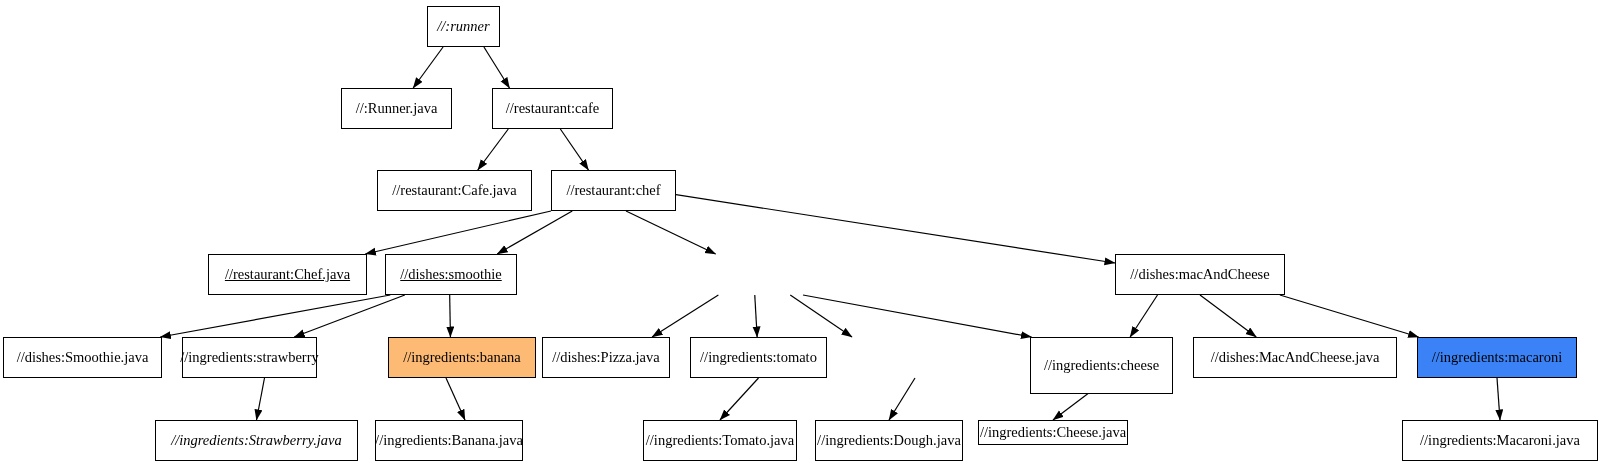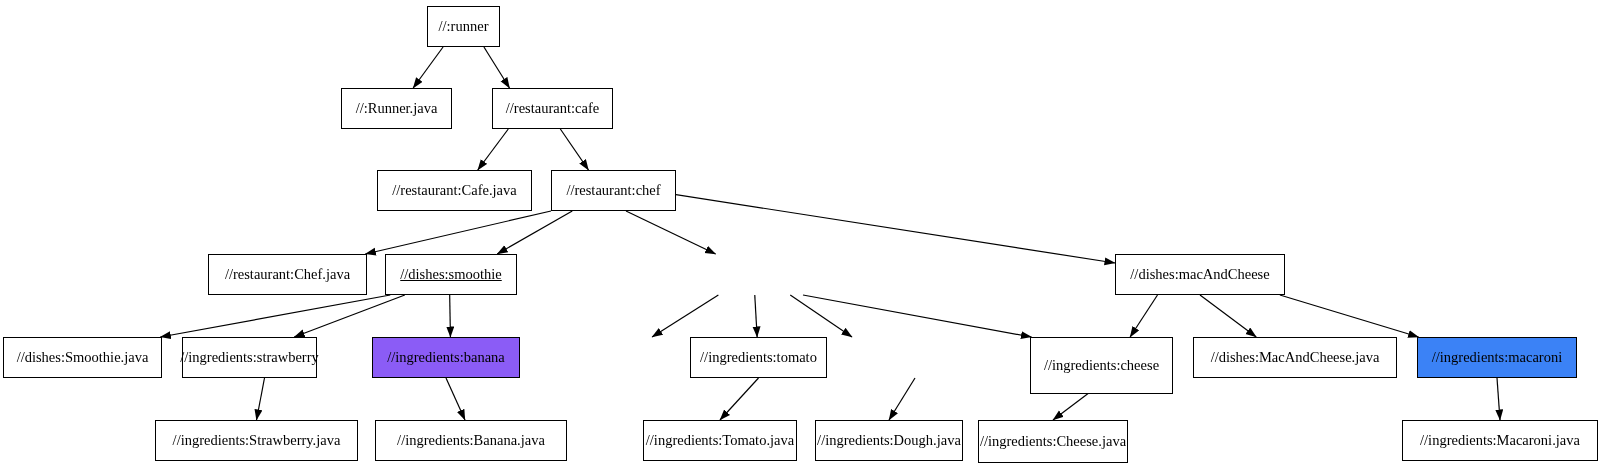--- a/index.html
+++ b/index.html
@@ -59,34 +59,35 @@
       <line x1="790.26" y1="295" x2="852" y2="337" stroke="#000000" stroke-width="1.2" marker-end="url(#arrow)"></line>
       <line x1="803" y1="295" x2="1031.43" y2="337" stroke="#000000" stroke-width="1.2" marker-end="url(#arrow)"></line>
       <line x1="758.5" y1="378" x2="720" y2="420" stroke="#000000" stroke-width="1.2" marker-end="url(#arrow)"></line>
       <line x1="915" y1="378" x2="889" y2="420" stroke="#000000" stroke-width="1.2" marker-end="url(#arrow)"></line>
       <line x1="1108.65" y1="378" x2="1053" y2="420" stroke="#000000" stroke-width="1.2" marker-end="url(#arrow)"></line>
       <line x1="1157.5" y1="295" x2="1130.1" y2="337" stroke="#000000" stroke-width="1.2" marker-end="url(#arrow)"></line>
       <line x1="1200" y1="295" x2="1256.24" y2="337" stroke="#000000" stroke-width="1.2" marker-end="url(#arrow)"></line>
       <line x1="1279.9" y1="295" x2="1418.6" y2="337" stroke="#000000" stroke-width="1.2" marker-end="url(#arrow)"></line>
       <line x1="1497" y1="378" x2="1500" y2="420" stroke="#000000" stroke-width="1.2" marker-end="url(#arrow)"></line>
     </svg>
-<div class="node" style="left: 427px; top: 6px; width: 73px; height: 41px; border: 1.4px solid rgb(0, 0, 0); background: rgb(255, 255, 255); color: rgb(0, 0, 0);">//:runner</div>
+<div class="node" style="left: 427px; top: 6px; width: 73px; height: 41px; border: 1.4px solid rgb(0, 0, 0); background: rgb(255, 255, 255); color: rgb(0, 0, 0); font-style: italic;">//:runner</div>
     <div class="node" style="left: 341px; top: 88px; width: 111px; height: 41px; border: 1.4px solid rgb(0, 0, 0); background: rgb(255, 255, 255); color: rgb(0, 0, 0);">//:Runner.java</div>
     <div class="node" style="left: 492px; top: 88px; width: 121px; height: 41px; border: 1.4px solid rgb(0, 0, 0); background: rgb(255, 255, 255); color: rgb(0, 0, 0);">//restaurant:cafe</div>
     <div class="node" style="left: 377px; top: 170px; width: 155px; height: 41px; border: 1.4px solid rgb(0, 0, 0); background: rgb(255, 255, 255); color: rgb(0, 0, 0);">//restaurant:Cafe.java</div>
     <div class="node" style="left: 551px; top: 170px; width: 125px; height: 41px; border: 1.4px solid rgb(0, 0, 0); background: rgb(255, 255, 255); color: rgb(0, 0, 0);">//restaurant:chef</div>
-    <div class="node" style="left: 208px; top: 254px; width: 159px; height: 41px; border: 1.4px solid rgb(0, 0, 0); background: rgb(255, 255, 255); color: rgb(0, 0, 0);">//restaurant:Chef.java</div>
+    <div class="node" style="left: 208px; top: 254px; width: 159px; height: 41px; border: 1.4px solid rgb(0, 0, 0); background: rgb(255, 255, 255); color: rgb(0, 0, 0); text-decoration: underline;">//restaurant:Chef.java</div>
     <div class="node" style="left: 385px; top: 254px; width: 132px; height: 41px; border: 1.4px solid rgb(0, 0, 0); background: rgb(255, 255, 255); color: rgb(0, 0, 0); text-decoration: underline;">//dishes:smoothie</div>
     <div class="node" style="left: 1115px; top: 254px; width: 170px; height: 41px; border: 1.4px solid rgb(0, 0, 0); background: rgb(255, 255, 255); color: rgb(0, 0, 0);">//dishes:macAndCheese</div>
     <div class="node" style="left: 3px; top: 337px; width: 159px; height: 41px; border: 1.4px solid rgb(0, 0, 0); background: rgb(255, 255, 255); color: rgb(0, 0, 0);">//dishes:Smoothie.java</div>
     <div class="node" style="left: 182px; top: 337px; width: 135px; height: 41px; border: 1.4px solid rgb(0, 0, 0); background: rgb(255, 255, 255); color: rgb(0, 0, 0);">//ingredients:strawberry</div>
-    <div class="node" style="left: 372px; top: 337px; width: 148px; height: 41px; border: 1.4px solid rgb(0, 0, 0); background: #8b5cf6; color: rgb(0, 0, 0);">//ingredients:banana</div>
+    <div class="node" style="left: 388px; top: 337px; width: 148px; height: 41px; border: 1.4px solid rgb(0, 0, 0); background: #fdba74; color: rgb(0, 0, 0);">//ingredients:banana</div>
+    <div class="node" style="left: 542px; top: 337px; width: 128px; height: 41px; border: 1.4px solid rgb(0, 0, 0); background: rgb(255, 255, 255); color: rgb(0, 0, 0);">//dishes:Pizza.java</div>
     <div class="node" style="left: 690px; top: 337px; width: 137px; height: 41px; border: 1.4px solid rgb(0, 0, 0); background: rgb(255, 255, 255); color: rgb(0, 0, 0);">//ingredients:tomato</div>
     <div class="node" style="left: 1030px; top: 337px; width: 143px; height: 57px; border: 1.4px solid rgb(0, 0, 0); background: rgb(255, 255, 255); color: rgb(0, 0, 0);">//ingredients:cheese</div>
     <div class="node" style="left: 1193px; top: 337px; width: 204px; height: 41px; border: 1.4px solid rgb(0, 0, 0); background: rgb(255, 255, 255); color: rgb(0, 0, 0);">//dishes:MacAndCheese.java</div>
     <div class="node" style="left: 1417px; top: 337px; width: 160px; height: 41px; border: 1.4px solid rgb(0, 0, 0); background: #3b82f6; color: rgb(0, 0, 0);">//ingredients:macaroni</div>
-    <div class="node" style="left: 155px; top: 420px; width: 203px; height: 41px; border: 1.4px solid rgb(0, 0, 0); background: rgb(255, 255, 255); color: rgb(0, 0, 0);">//ingredients:Strawberry.java</div>
-    <div class="node" style="left: 375px; top: 420px; width: 192px; height: 41px; border: 1.4px solid rgb(0, 0, 0); background: rgb(255, 255, 255); color: rgb(0, 0, 0);">//ingredients:Banana.java</div>
+    <div class="node" style="left: 155px; top: 420px; width: 203px; height: 41px; border: 1.4px solid rgb(0, 0, 0); background: rgb(255, 255, 255); color: rgb(0, 0, 0); font-style: italic;">//ingredients:Strawberry.java</div>
+    <div class="node" style="left: 375px; top: 420px; width: 148px; height: 41px; border: 1.4px solid rgb(0, 0, 0); background: rgb(255, 255, 255); color: rgb(0, 0, 0);">//ingredients:Banana.java</div>
     <div class="node" style="left: 643px; top: 420px; width: 154px; height: 41px; border: 1.4px solid rgb(0, 0, 0); background: rgb(255, 255, 255); color: rgb(0, 0, 0);">//ingredients:Tomato.java</div>
     <div class="node" style="left: 815px; top: 420px; width: 148px; height: 41px; border: 1.4px solid rgb(0, 0, 0); background: rgb(255, 255, 255); color: rgb(0, 0, 0);">//ingredients:Dough.java</div>
-    <div class="node" style="left: 978px; top: 420px; width: 150px; height: 43px; border: 1.4px solid rgb(0, 0, 0); background: rgb(255, 255, 255); color: rgb(0, 0, 0);">//ingredients:Cheese.java</div>
+    <div class="node" style="left: 978px; top: 420px; width: 150px; height: 25px; border: 1.4px solid rgb(0, 0, 0); background: rgb(255, 255, 255); color: rgb(0, 0, 0);">//ingredients:Cheese.java</div>
     <div class="node" style="left: 1402px; top: 420px; width: 196px; height: 41px; border: 1.4px solid rgb(0, 0, 0); background: rgb(255, 255, 255); color: rgb(0, 0, 0);">//ingredients:Macaroni.java</div>
   </div>
 
 </body></html>

